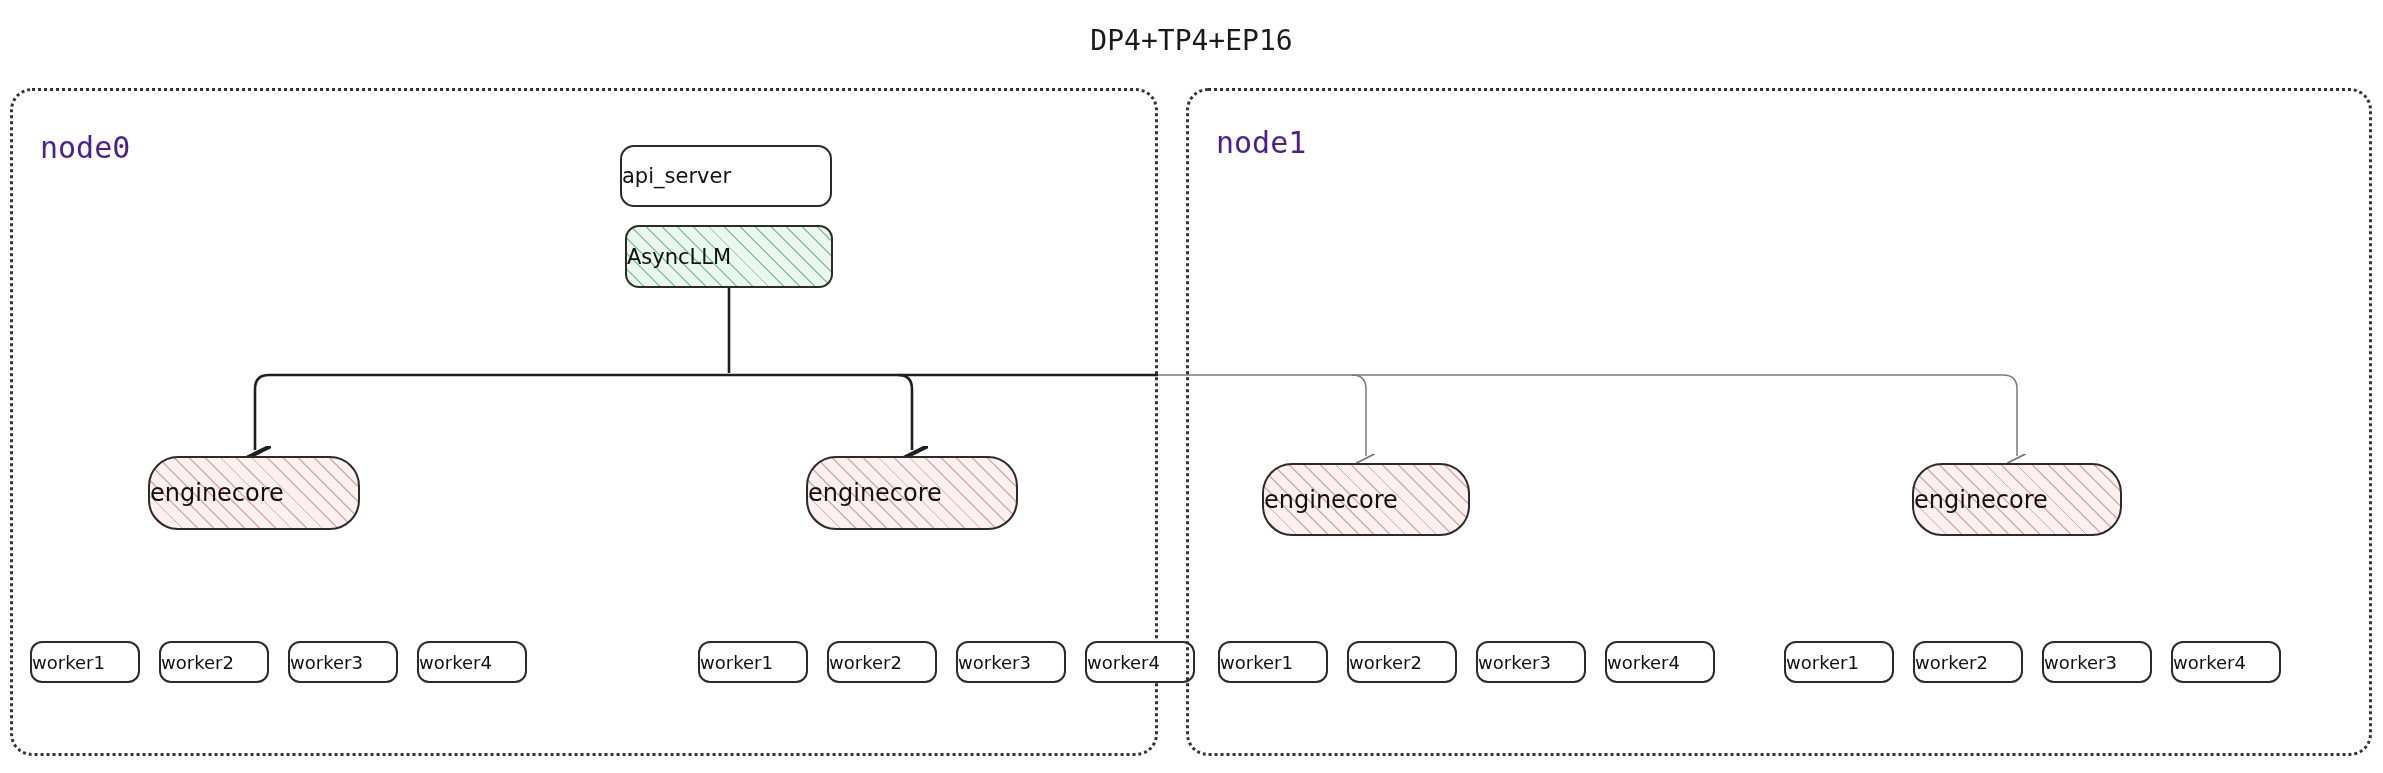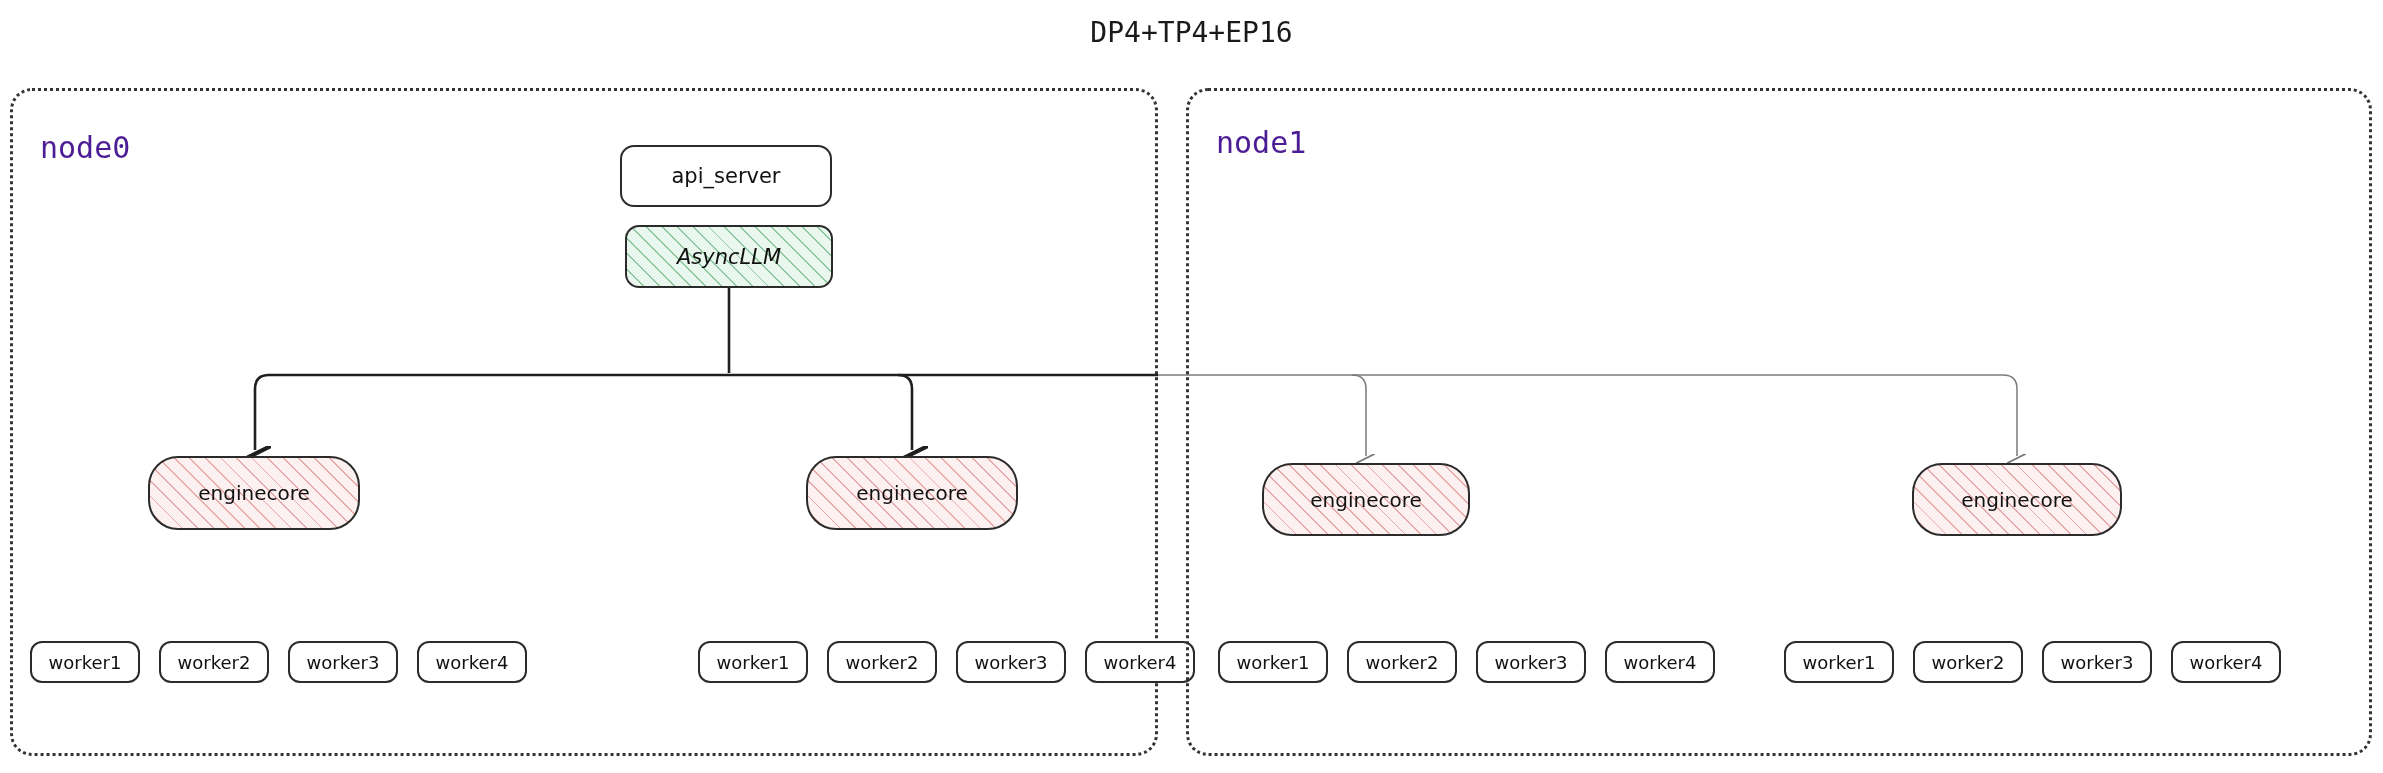--- a/index.html
+++ b/index.html
@@ -16,21 +16,21 @@
     width: 2383px;
     height: 773px;
     background: #ffffff;
     overflow: hidden;
   }
 
   
   .diagram-title {
     position: absolute;
     left: 0;
-    top: 16px;
+    top: 24px;
     width: 2383px;
     text-align: center;
     font-family: "DejaVu Sans Mono", monospace;
     font-size: 28px;
     color: #1a1a1a;
     letter-spacing: 0px;
   }
 
   
   .node-box {
@@ -47,21 +47,20 @@
     color: #4c1d95;
     white-space: nowrap;
   }
 
   
   .gbox {
     position: absolute;
     box-sizing: border-box;
     display: flex;
     align-items: center;
-    justify-content: center;
     border: 2.5px solid #2b2b2b;
     background: #ffffff;
     color: #111111;
     font-size: 19px;
     font-family: "DejaVu Sans", sans-serif;
     white-space: nowrap;
   }
 
   .box-api {
     border-radius: 14px;
@@ -76,21 +75,21 @@
       45deg,
       rgba(60,160,90,0.55) 0px,
       rgba(60,160,90,0.55) 1.4px,
       rgba(0,0,0,0) 1.4px,
       rgba(0,0,0,0) 11px
     );
   }
 
   .box-enginecore {
     border-radius: 30px;
-    font-size: 20px;
+    font-size: 24px;
     background-color: #fdf0f0;
     background-image: repeating-linear-gradient(
       45deg,
       rgba(214,110,110,0.55) 0px,
       rgba(214,110,110,0.55) 1.3px,
       rgba(0,0,0,0) 1.3px,
       rgba(0,0,0,0) 11px
     );
   }
 
@@ -136,21 +135,21 @@
         <path d="M2003,375 Q2017,375 2017,389 L2017,456" fill="none" stroke="#7a7a7a" stroke-width="1.5" marker-end="url(#arrow-light)"></path>
       </g>
   </svg>
 
   <div id="nodes-layer">
       <div class="node-box" style="left: 10px; top: 88px; width: 1148px; height: 668px; border-color: rgb(51, 51, 51);"></div>
       <div class="node-label" style="left: 40px; top: 130px;">node0</div>
       <div class="gbox box-api" style="left: 620px; top: 145px; width: 212px; height: 62px;">
         <span>api_server</span>
       </div>
-      <div class="gbox box-async" style="left: 625px; top: 225px; width: 208px; height: 63px; font-style: italic;">
+      <div class="gbox box-async" style="left: 625px; top: 225px; width: 208px; height: 63px;">
         <span>AsyncLLM</span>
       </div>
       <div class="gbox box-enginecore" style="left: 148px; top: 456px; width: 212px; height: 74px;">
         <span>enginecore</span>
       </div>
       <div class="gbox box-enginecore" style="left: 806px; top: 456px; width: 212px; height: 74px;">
         <span>enginecore</span>
       </div>
       <div class="gbox box-worker" style="left: 30px; top: 641px; width: 110px; height: 42px;">
         <span>worker1</span>

